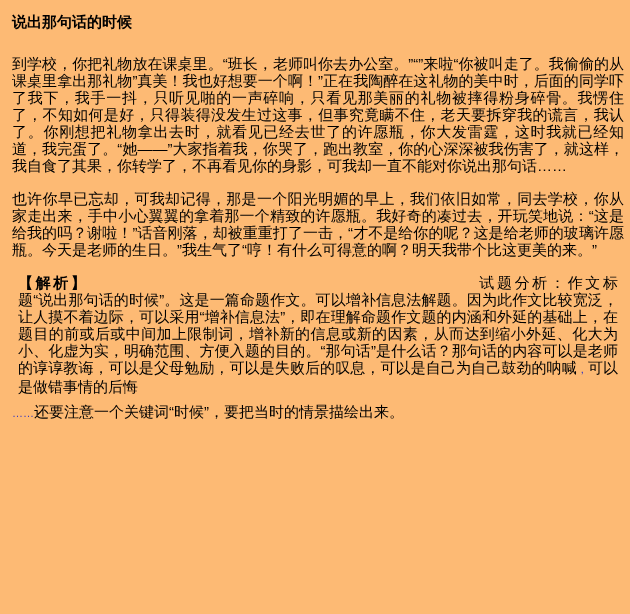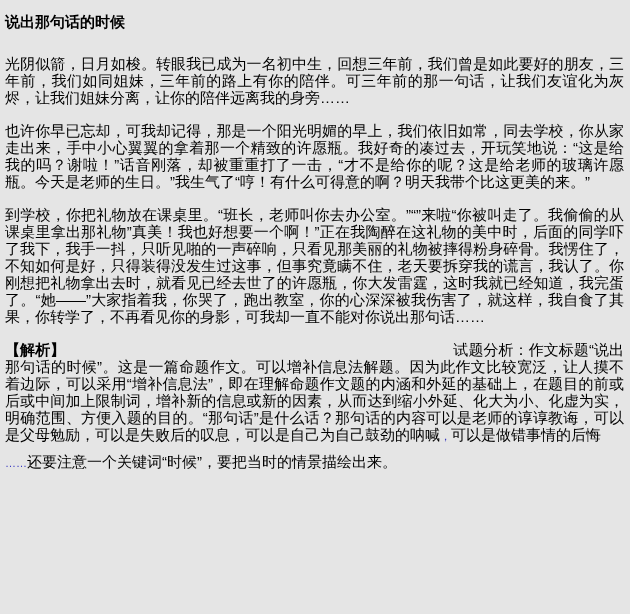--- a/index.html
+++ b/index.html
@@ -4,42 +4,42 @@
 <style>
   html, body {
     margin: 0;
     padding: 0;
     background: #ffffff;
   }
   .page {
     width: 630px;
     height: 614px;
     box-sizing: border-box;
-    background: #e5e5e5;
+    background: #fdba74;
     color: #000000;
     font-family: "Liberation Sans", sans-serif;
     font-size: 15px;
     line-height: 17px;
-    padding: 13px 6px 0 5px;
+    padding: 13px 6px 0 12px;
     overflow: hidden;
     text-align: justify;
     word-break: break-all;
   }
   .essay-title {
     font-size: 15px;
     line-height: 17px;
     font-weight: bold;
     margin: 0 0 25px 0;
     text-align: left;
   }
   .para {
     margin: 0 0 16px 0;
   }
   .analysis-para {
-    margin: 0;
+    margin: 6px;
   }
   .analysis-label {
     font-weight: bold;
   }
   .analysis-gap {
     display: inline-block;
     width: 388px;
     height: 1px;
     vertical-align: baseline;
   }
@@ -51,26 +51,25 @@
     margin: 8px 0 4px 0;
   }
 </style>
 </head>
 <body>
 
 <div class="page">
 
   <h1 class="essay-title">说出那句话的时候</h1>
 
-  <p class="para">光阴似箭，日月如梭。转眼我已成为一名初中生，回想三年前，我们曾是如此要好的朋友，三年前，我们如同姐妹，三年前的路上有你的陪伴。可三年前的那一句话，让我们友谊化为灰烬，让我们姐妹分离，让你的陪伴远离我的身旁……</p>
 
 
+  <p class="para">到学校，你把礼物放在课桌里。“班长，老师叫你去办公室。”“”来啦“你被叫走了。我偷偷的从课桌里拿出那礼物”真美！我也好想要一个啊！”正在我陶醉在这礼物的美中时，后面的同学吓了我下，我手一抖，只听见啪的一声碎响，只看见那美丽的礼物被摔得粉身碎骨。我愣住了，不知如何是好，只得装得没发生过这事，但事究竟瞒不住，老天要拆穿我的谎言，我认了。你刚想把礼物拿出去时，就看见已经去世了的许愿瓶，你大发雷霆，这时我就已经知道，我完蛋了。“她――”大家指着我，你哭了，跑出教室，你的心深深被我伤害了，就这样，我自食了其果，你转学了，不再看见你的身影，可我却一直不能对你说出那句话……</p>
+
   <p class="para">也许你早已忘却，可我却记得，那是一个阳光明媚的早上，我们依旧如常，同去学校，你从家走出来，手中小心翼翼的拿着那一个精致的许愿瓶。我好奇的凑过去，开玩笑地说：“这是给我的吗？谢啦！”话音刚落，却被重重打了一击，“才不是给你的呢？这是给老师的玻璃许愿瓶。今天是老师的生日。”我生气了“哼！有什么可得意的啊？明天我带个比这更美的来。”</p>
-
-  <p class="para">到学校，你把礼物放在课桌里。“班长，老师叫你去办公室。”“”来啦“你被叫走了。我偷偷的从课桌里拿出那礼物”真美！我也好想要一个啊！”正在我陶醉在这礼物的美中时，后面的同学吓了我下，我手一抖，只听见啪的一声碎响，只看见那美丽的礼物被摔得粉身碎骨。我愣住了，不知如何是好，只得装得没发生过这事，但事究竟瞒不住，老天要拆穿我的谎言，我认了。你刚想把礼物拿出去时，就看见已经去世了的许愿瓶，你大发雷霆，这时我就已经知道，我完蛋了。“她――”大家指着我，你哭了，跑出教室，你的心深深被我伤害了，就这样，我自食了其果，你转学了，不再看见你的身影，可我却一直不能对你说出那句话……</p>
 
 
   <div>
     <p class="analysis-para"><strong class="analysis-label">【解析】</strong><span class="analysis-gap"></span><span>试题分析：作文标题“说出那句话的时候”。这是一篇命题作文。可以增补信息法解题。因为此作文比较宽泛，让人摸不着边际，可以采用“增补信息法”，即在理解命题作文题的内涵和外延的基础上，在题目的前或后或中间加上限制词，增补新的信息或新的因素，从而达到缩小外延、化大为小、化虚为实，明确范围、方便入题的目的。“那句话”是什么话？那句话的内容可以是老师的谆谆教诲，可以是父母勉励，可以是失败后的叹息，可以是自己为自己鼓劲的呐喊</span><span class="blue-mark">，</span><span>可以是做错事情的后悔</span></p>
     <p class="analysis-closing"><span class="blue-mark">……</span><span>还要注意一个关键词“时候”，要把当时的情景描绘出来。</span></p>
   </div>
 
 </div>
 
 </body></html>

